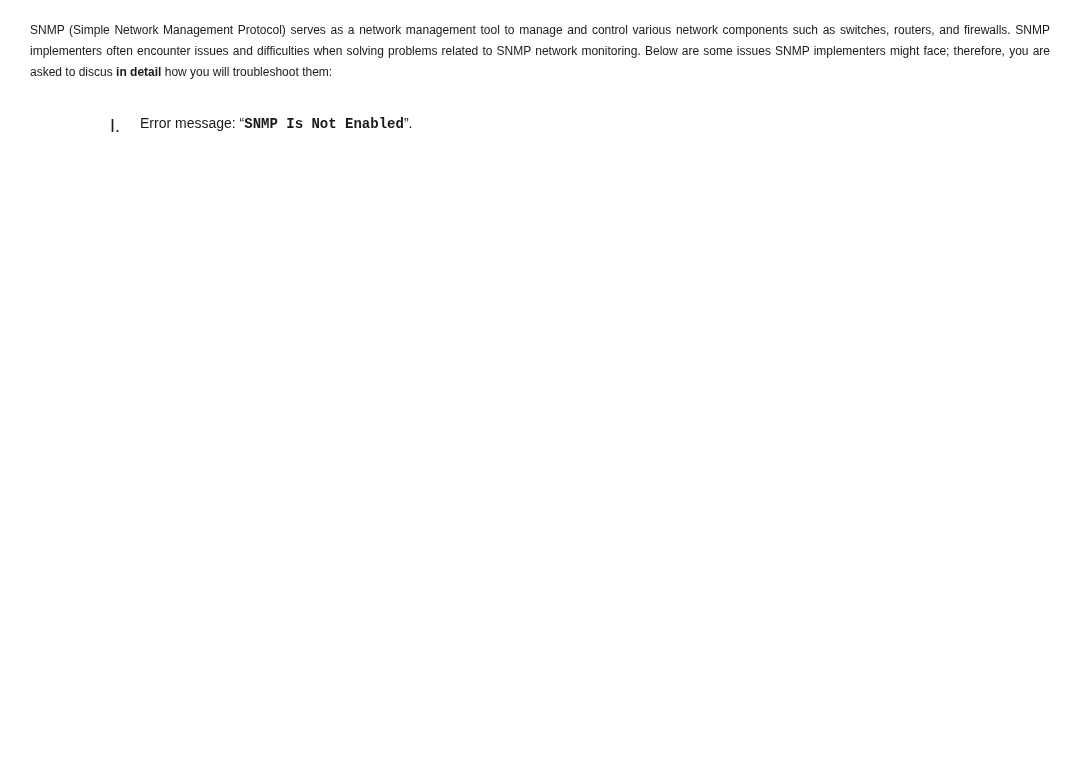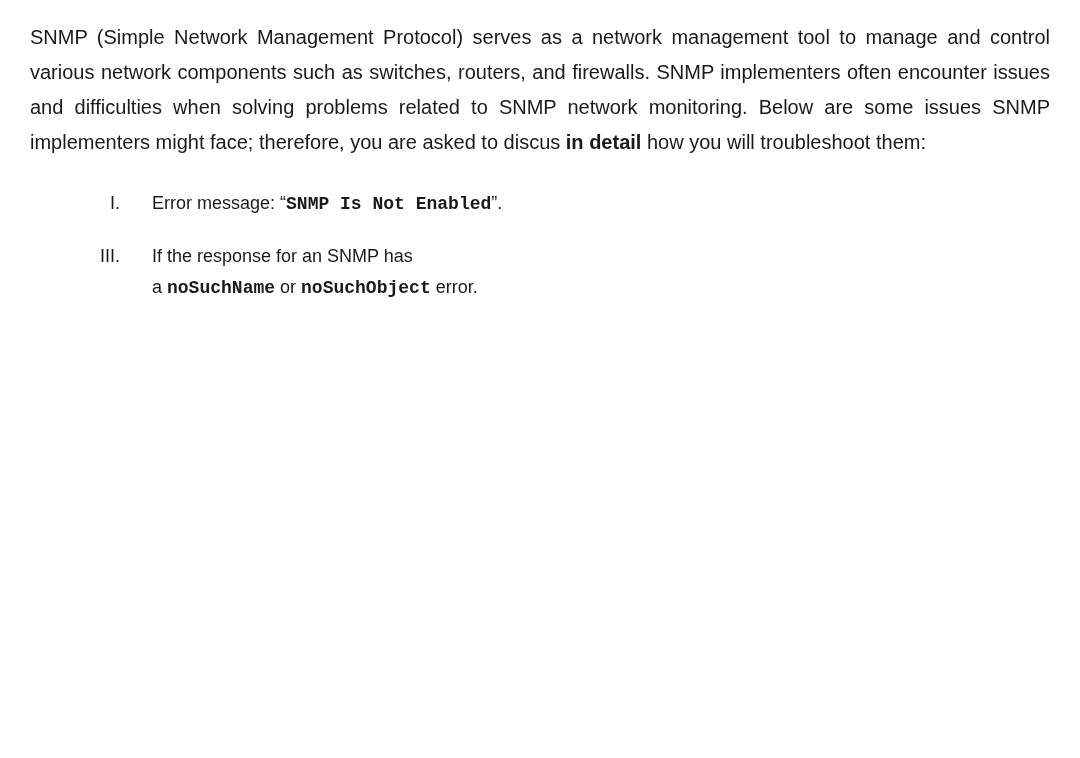--- a/index.html
+++ b/index.html
@@ -20,21 +20,21 @@
 
     .content-wrapper {
       max-width: 1020px;
       margin: 0 auto;
     }
 
     .intro-paragraph {
       text-align: justify;
       line-height: 1.75;
       margin-bottom: 28px;
-      font-size: 20px;
+      font-size: 12px;
     }
 
     .bold-inline {
       font-weight: bold;
     }
 
     .list-container {
       margin-left: 30px;
     }
 
@@ -50,22 +50,21 @@
       padding-right: 20px;
       font-size: 18px;
       line-height: 1.75;
       font-style: normal;
     }
 
     .list-text {
       flex: 1;
       line-height: 1.75;
       text-align: justify;
-      font-size: 18px;
-      margin-left: 12px;
+      font-size: 14px;
     }
 
     .list-text .bold-inline {
       font-weight: bold;
       font-family: 'Courier New', monospace;
     }
   </style>
 </head>
 <body>
 
@@ -78,23 +77,16 @@
   <div class="list-container">
 
     <div class="list-item">
       <span class="list-numeral">I.</span>
       <span class="list-text">
         Error message: “<span class="bold-inline">SNMP Is Not Enabled</span>”.
       </span>
     </div>
 
 
-    <div class="list-item">
-      <span class="list-numeral">III.</span>
-      <span class="list-text">
-        If the response for an SNMP has<br>
-        a <span class="bold-inline">noSuchName</span> or <span class="bold-inline">noSuchObject</span> error.
-      </span>
-    </div>
 
   </div>
 
 </div>
 
 </body></html>

